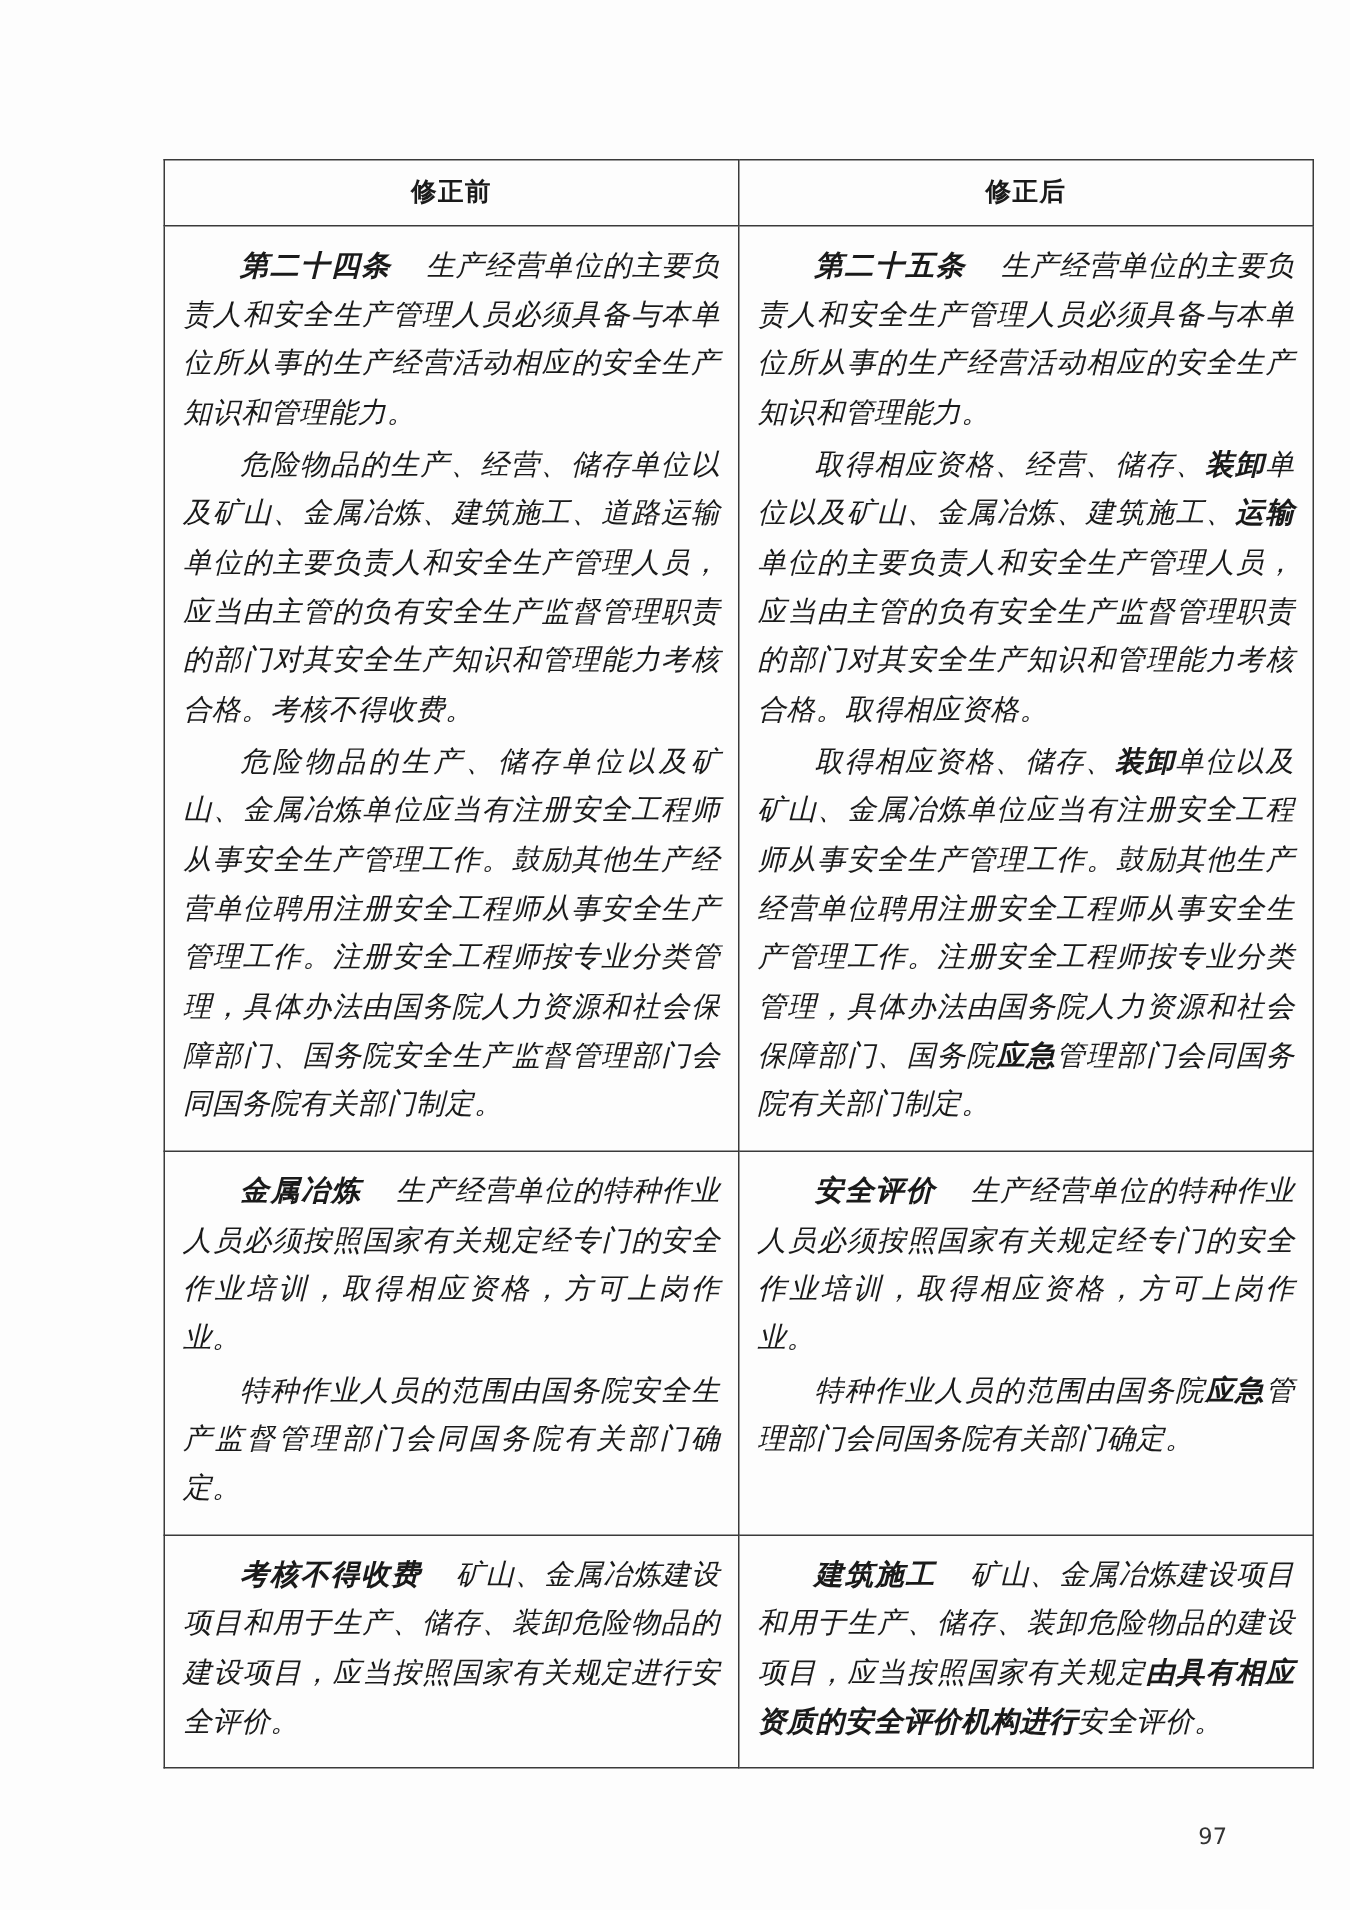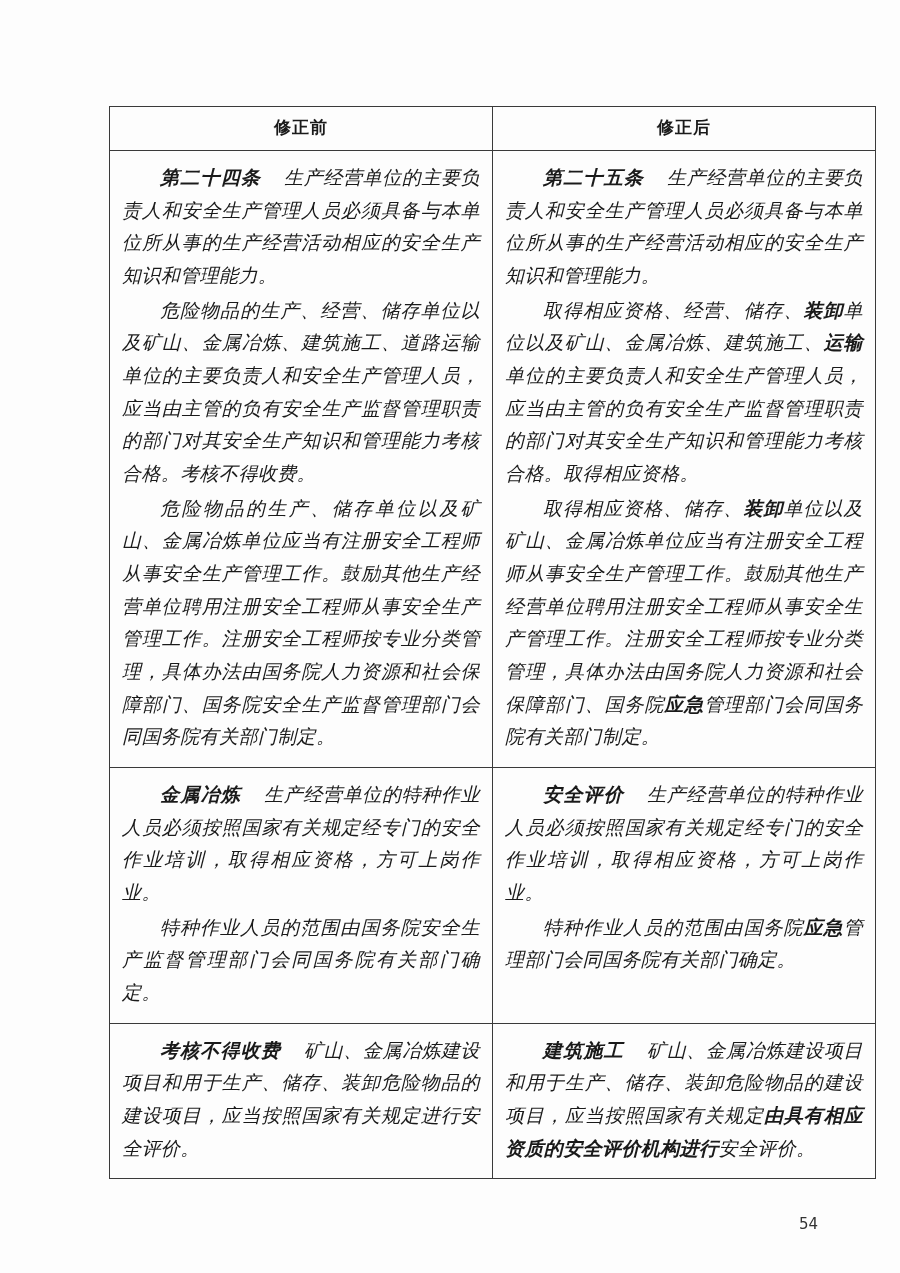--- a/index.html
+++ b/index.html
@@ -121,15 +121,15 @@
               <p class="para indent"><span class="art">考核不得收费</span><span class="gap"></span><span>矿山、金属冶炼建设项目和用于生产、储存、装卸危险物品的建设项目，应当按照国家有关规定进行安全评价。</span></p>
             </td>
             <td class="col">
               <p class="para indent"><span class="art">建筑施工</span><span class="gap"></span><span>矿山、金属冶炼建设项目和用于生产、储存、装卸危险物品的建设项目，应当按照国家有关规定</span><span class="b">由具有相应资质的安全评价机构进行</span><span>安全评价。</span></p>
             </td>
           </tr>
         </tbody>
     </table>
   </div>
 
-  <div class="page-number">54</div>
+  <div class="page-number">97</div>
 
 </div>
 
 </body></html>

